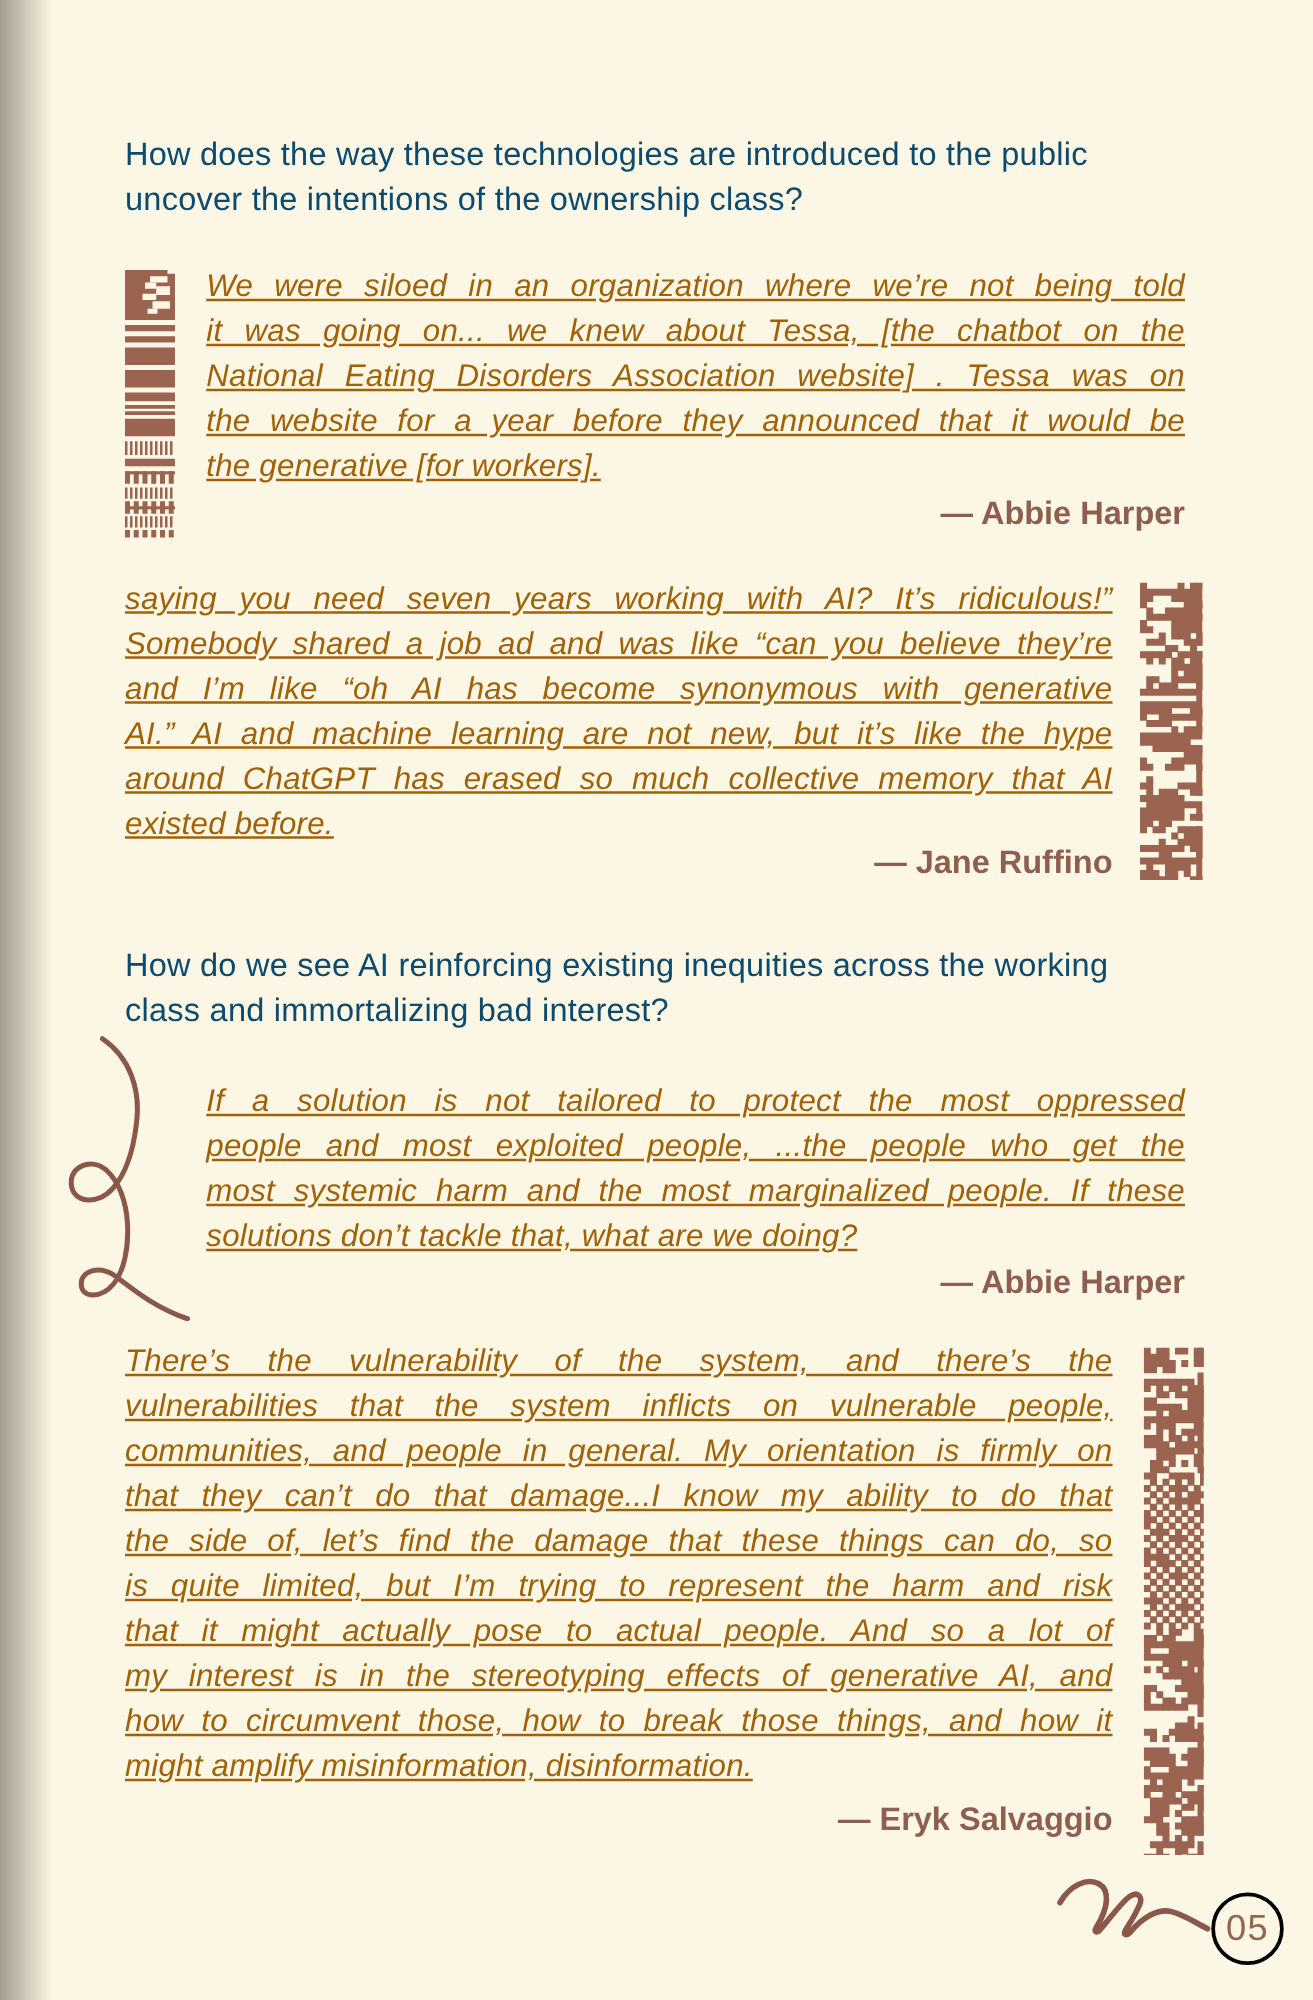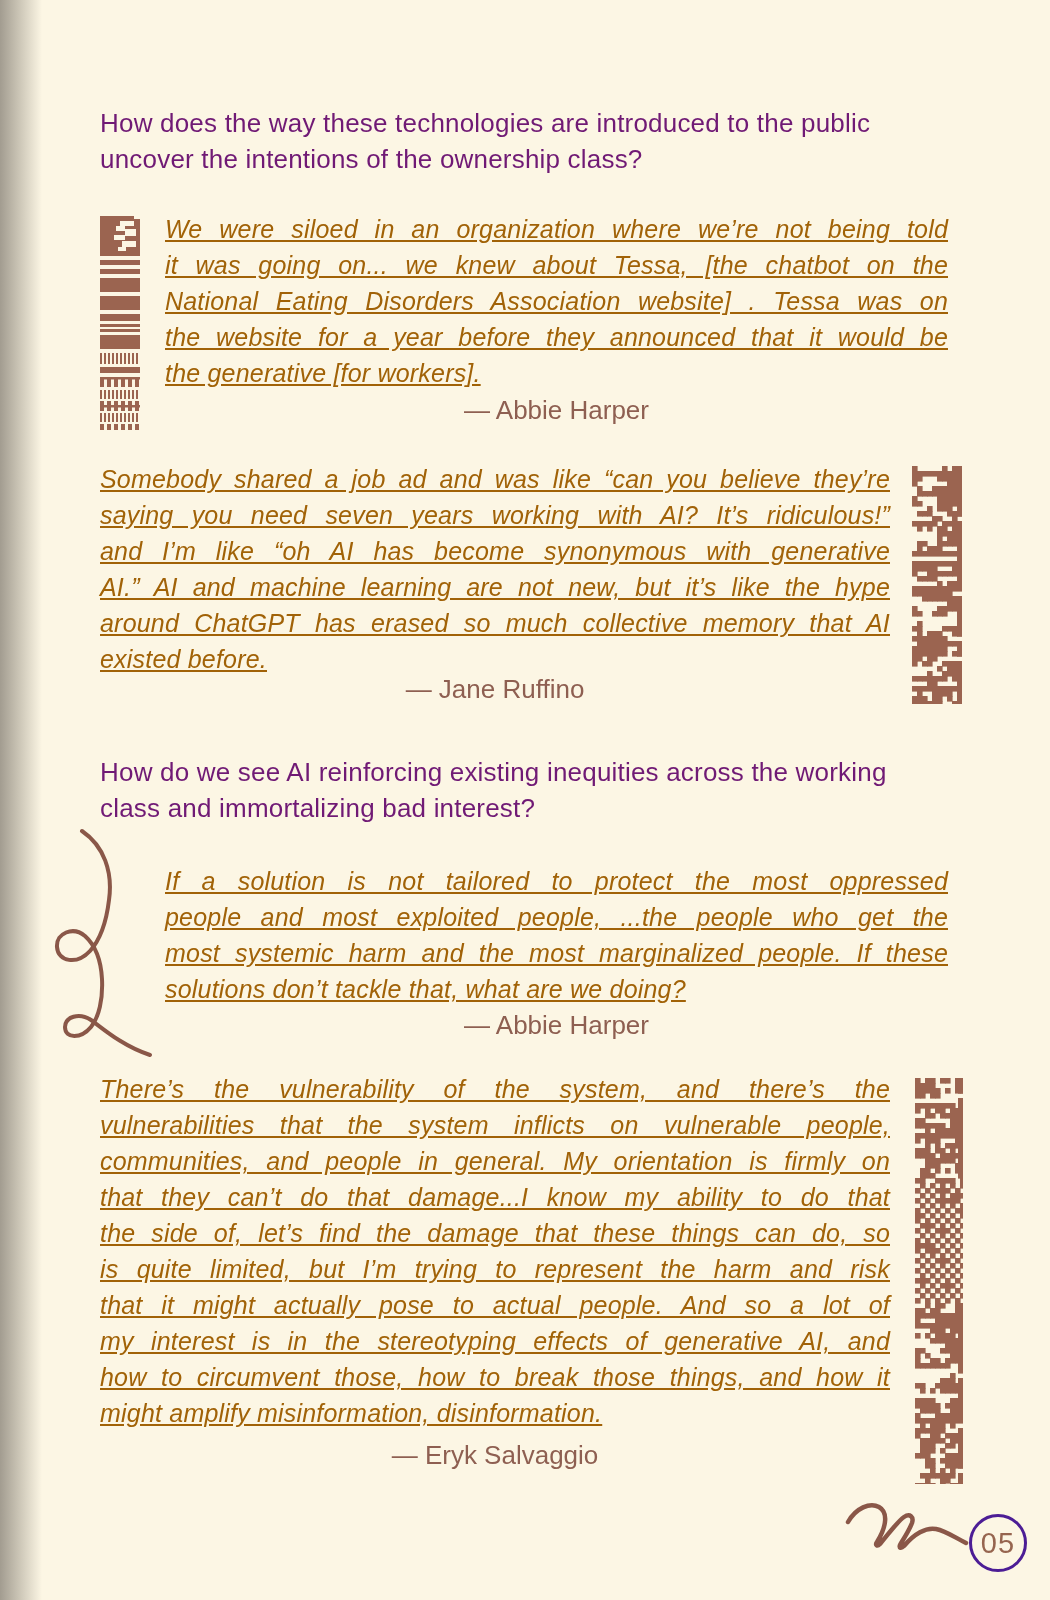--- a/index.html
+++ b/index.html
@@ -7,36 +7,36 @@
   .page{
     position:relative;width:1050px;height:1600px;margin:0;
     background:#fcf6e4;overflow:hidden;
     font-family:"Liberation Sans",sans-serif;
   }
   .edge-shadow{
     position:absolute;left:0;top:0;bottom:0;width:42px;
     background:linear-gradient(90deg,#a29c90 0%,#c8c2b3 42%,rgba(252,246,228,0) 100%);
   }
   .question{
-    position:absolute;color:#701a75;font-size:26px;line-height:36px;letter-spacing:.2px;
+    position:absolute;color:#0c4a6e;font-size:26px;line-height:36px;letter-spacing:.2px;
   }
   .quote{
     position:absolute;color:#a16207;font-size:25px;font-style:italic;line-height:36px;letter-spacing:.2px;text-decoration:underline;
   }
   .tline{height:36px;white-space:nowrap;}
   .quote .tline{white-space:normal;}
   .tline.just{text-align:justify;text-align-last:justify;}
   .attribution{
-    position:absolute;color:#8e5f51;font-weight:normal;font-size:26px;line-height:36px;text-align:center;
+    position:absolute;color:#8e5f51;font-weight:bold;font-size:26px;line-height:36px;text-align:right;
   }
   .glitch{position:absolute;}
   .flourish,.squiggle{position:absolute;}
   .page-number{
     position:absolute;left:969px;top:1514px;width:58px;height:58px;
-    border:3px solid #4c1d95;border-radius:50%;box-sizing:border-box;
+    border:3px solid #000000;border-radius:50%;box-sizing:border-box;
     display:flex;align-items:center;justify-content:center;
     color:#96654f;font-size:29px;letter-spacing:1px;
   }
 </style>
 </head>
 <body>
 
 <div class="page">
 
   <div class="edge-shadow"></div>
@@ -120,22 +120,22 @@
   <div class="quote" style="left:165px;top:211px;width:783px;">
       <div class="tline just">We were siloed in an organization where we’re not being told</div>
       <div class="tline just">it was going on... we knew about Tessa, [the chatbot on the</div>
       <div class="tline just">National Eating Disorders Association website] . Tessa was on</div>
       <div class="tline just">the website for a year before they announced that it would be</div>
       <div class="tline">the generative [for workers].</div>
     </div>
   <div class="attribution" style="left:165px;top:392px;width:783px;">— Abbie Harper</div>
 
   <div class="quote" style="left:100px;top:461px;width:790px;">
+      <div class="tline just">saying you need seven years working with AI? It’s ridiculous!”</div>
       <div class="tline just">Somebody shared a job ad and was like “can you believe they’re</div>
-      <div class="tline just">saying you need seven years working with AI? It’s ridiculous!”</div>
       <div class="tline just">and I’m like “oh AI has become synonymous with generative</div>
       <div class="tline just">AI.” AI and machine learning are not new, but it’s like the hype</div>
       <div class="tline just">around ChatGPT has erased so much collective memory that AI</div>
       <div class="tline">existed before.</div>
     </div>
   <svg id="glitchB" class="glitch" style="left:912px;top:466px;" width="50" height="238" viewBox="0 0 50 238">
       <rect x="0" y="0" width="5.6" height="5.6" fill="#9b6450"></rect>
       <rect x="30" y="0" width="5.6" height="5.6" fill="#9b6450"></rect>
       <rect x="40" y="0" width="5.6" height="5.6" fill="#9b6450"></rect>
       <rect x="45" y="0" width="5.6" height="5.6" fill="#9b6450"></rect>

